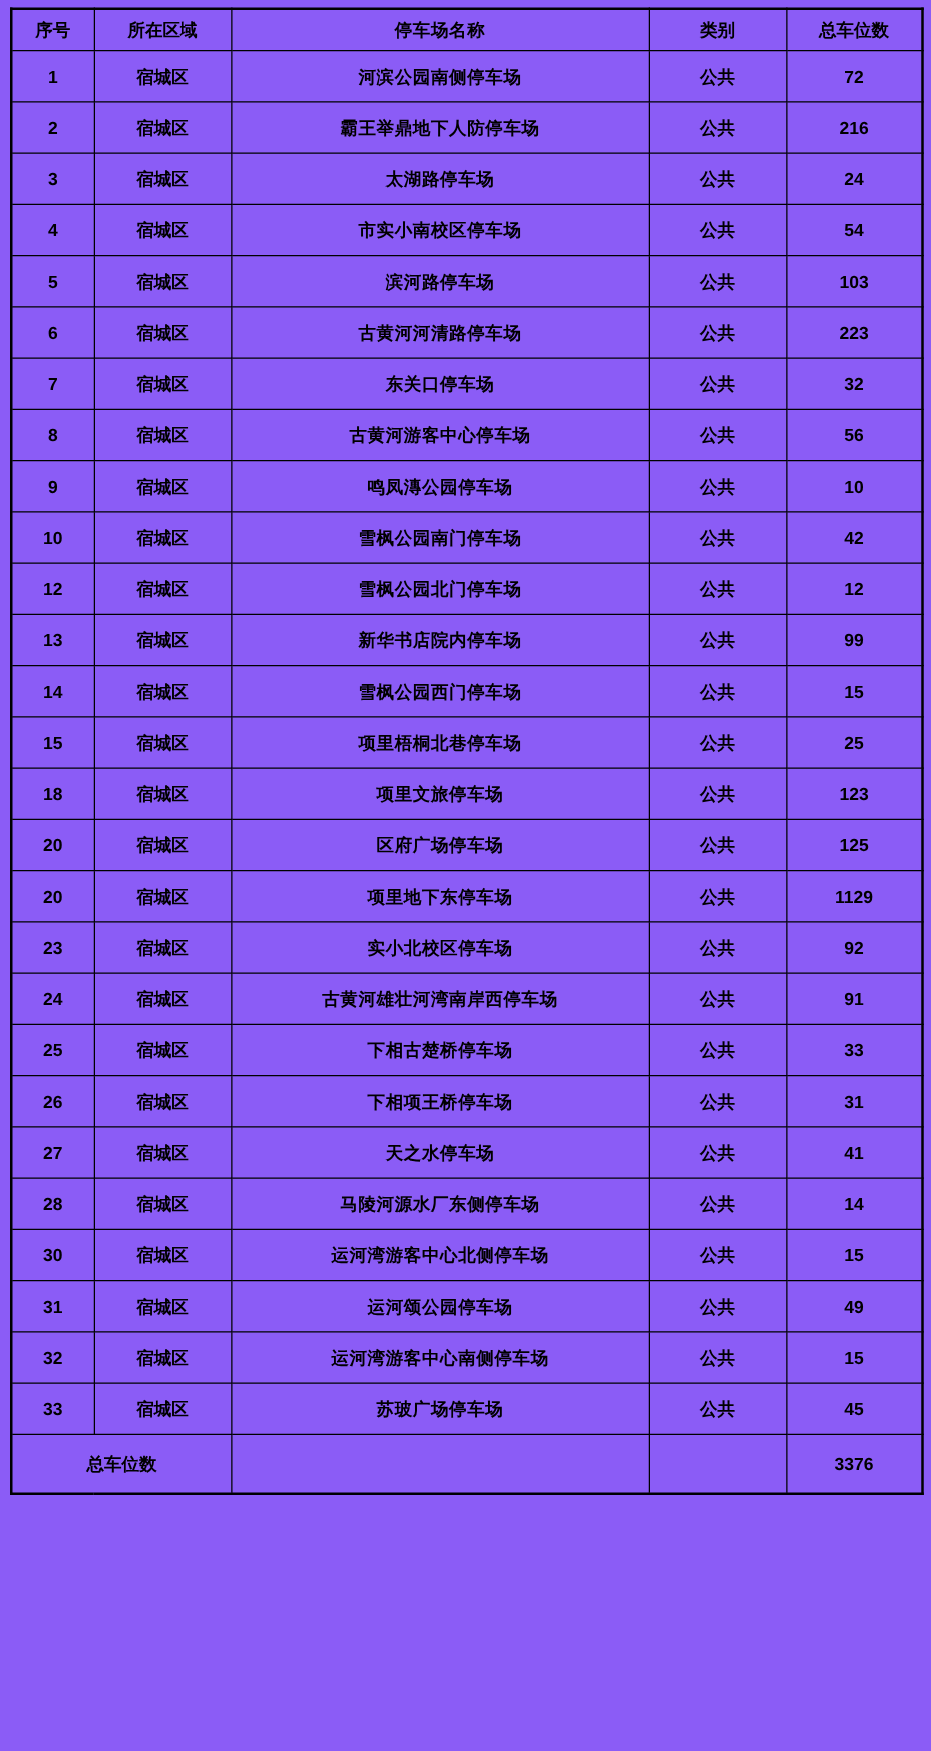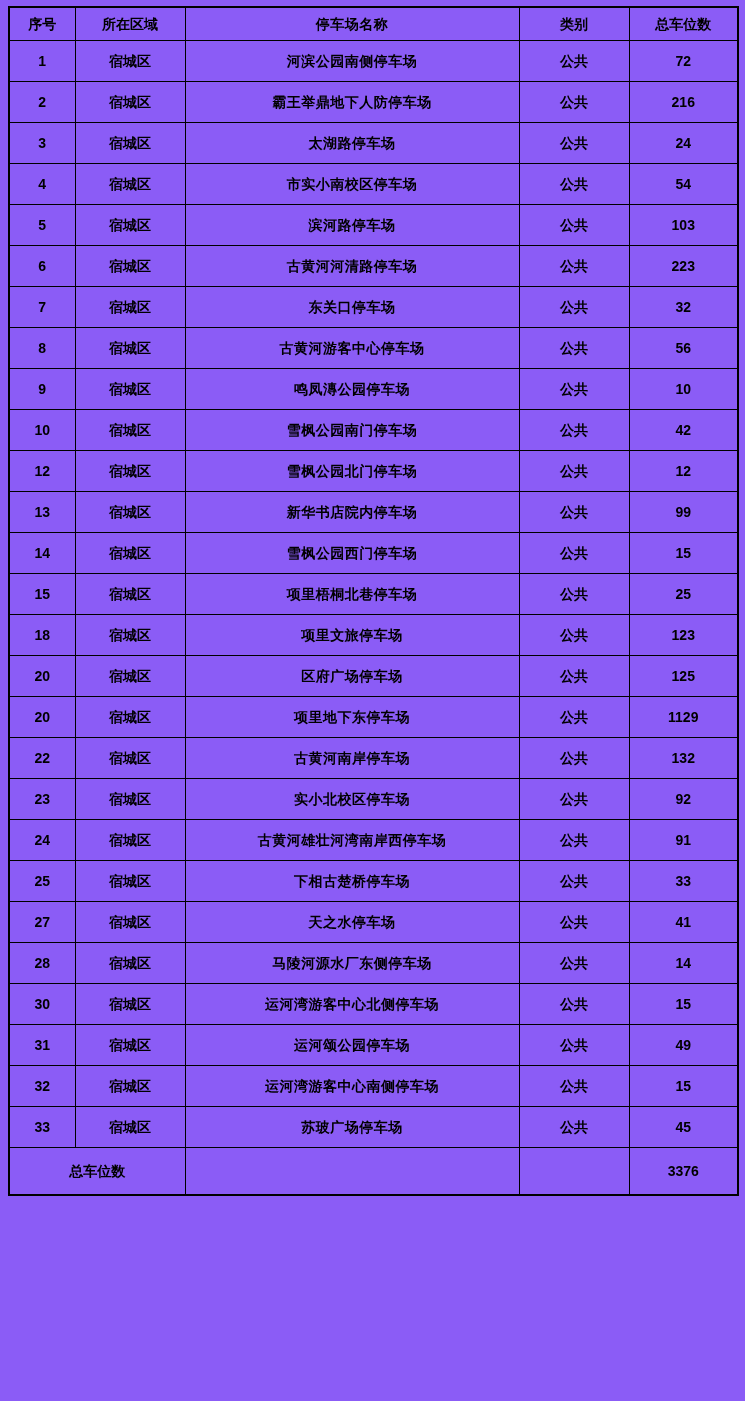--- a/index.html
+++ b/index.html
@@ -200,46 +200,46 @@
           <td class="count">125</td>
         </tr>
         <tr>
           <td class="idx">20</td>
           <td class="area">宿城区</td>
           <td class="name">项里地下东停车场</td>
           <td class="cat">公共</td>
           <td class="count">1129</td>
         </tr>
         <tr>
-          <td class="idx">22</td>
-          <td class="area">宿城区</td>
-          <td class="name">古黄河南岸停车场</td>
-          <td class="cat">公共</td>
-          <td class="count">132</td>
-        </tr>
-        <tr>
           <td class="idx">23</td>
           <td class="area">宿城区</td>
           <td class="name">实小北校区停车场</td>
           <td class="cat">公共</td>
           <td class="count">92</td>
         </tr>
         <tr>
           <td class="idx">24</td>
           <td class="area">宿城区</td>
           <td class="name">古黄河雄壮河湾南岸西停车场</td>
           <td class="cat">公共</td>
           <td class="count">91</td>
         </tr>
         <tr>
           <td class="idx">25</td>
           <td class="area">宿城区</td>
           <td class="name">下相古楚桥停车场</td>
           <td class="cat">公共</td>
           <td class="count">33</td>
+        </tr>
+        <tr>
+          <td class="idx">26</td>
+          <td class="area">宿城区</td>
+          <td class="name">下相项王桥停车场</td>
+          <td class="cat">公共</td>
+          <td class="count">31</td>
         </tr>
         <tr>
           <td class="idx">27</td>
           <td class="area">宿城区</td>
           <td class="name">天之水停车场</td>
           <td class="cat">公共</td>
           <td class="count">41</td>
         </tr>
         <tr>
           <td class="idx">28</td>

